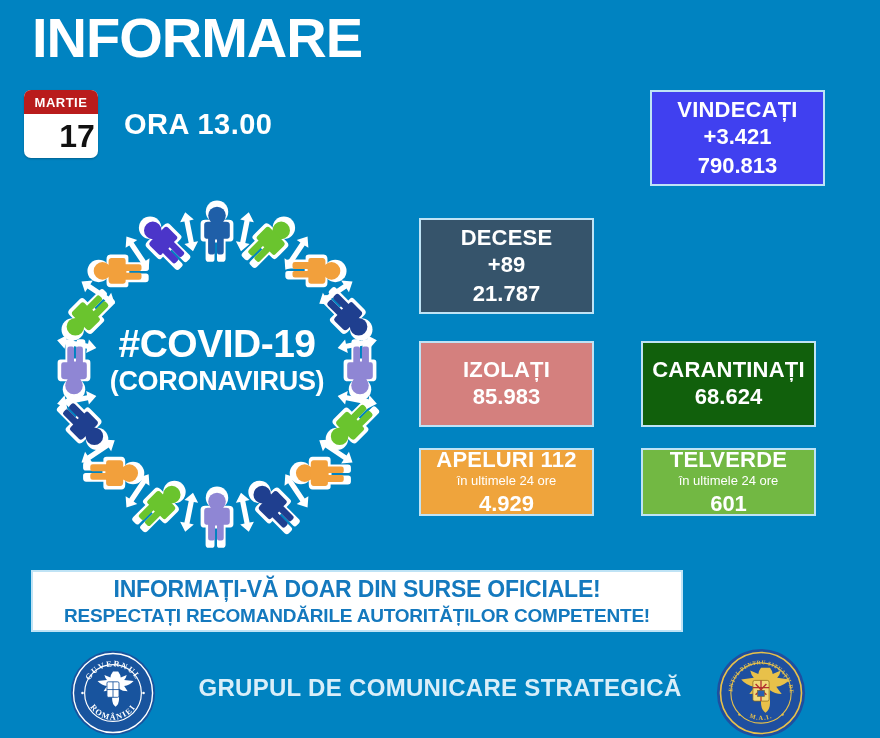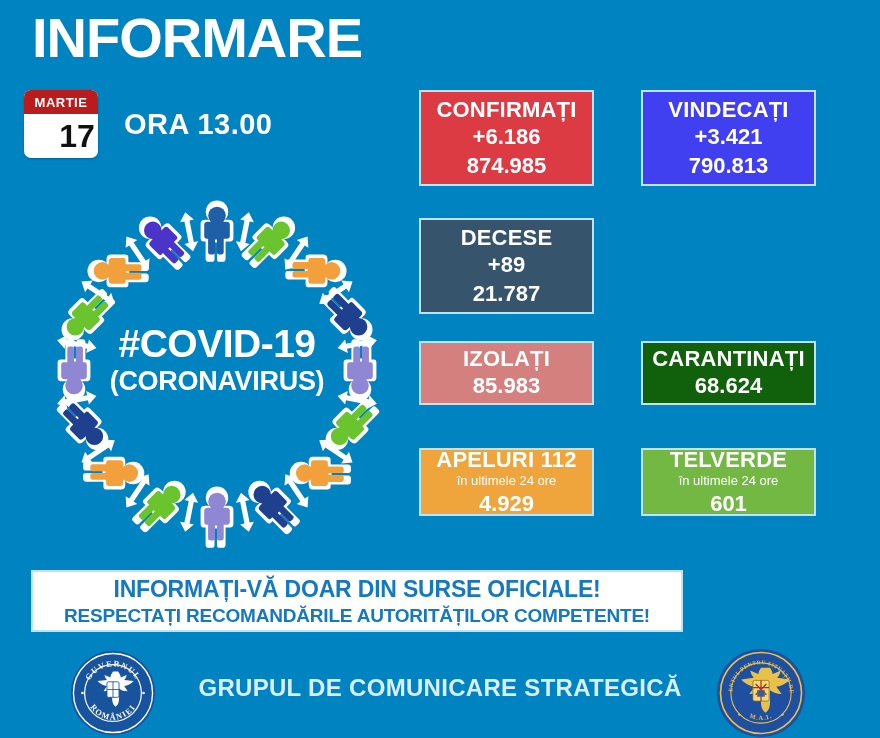--- a/index.html
+++ b/index.html
@@ -95,25 +95,25 @@
   .stat .s-label { font-size: 22px; font-weight: bold; line-height: 1.25; letter-spacing: .2px; }
   .stat .s-sub   { font-size: 13px; font-weight: normal; line-height: 1.3; }
   .stat .s-delta { font-size: 22px; font-weight: bold; line-height: 1.3; }
   .stat .s-total { font-size: 22px; font-weight: bold; line-height: 1.3; }
 
   
   .col-l { left: 419px; width: 175px; }
   .col-r { left: 641px; width: 175px; }
   .row-1 { top: 90px;  height: 96px; }
   .row-2 { top: 218px; height: 96px; }
-  .row-3 { top: 341px; height: 64px; }
+  .row-3 { top: 341px; height: 86px; }
   .row-4 { top: 448px; height: 68px; }
 
   .c-confirmati  { background: #dd3b44; }
-  .c-vindecati   { background: #4040f0; }
+  .c-vindecati   { background: #4040f0; margin-left: 9px; }
   .c-decese      { background: #36546b; }
   .c-teste       { background: #0d5693; }
   .c-izolati     { background: #d4807e; }
   .c-carantinati { background: #11600c; }
   .c-apeluri     { background: #efa43c; }
   .c-telverde    { background: #72b843; }
 
   
   #banner {
     position: absolute;
@@ -323,25 +323,20 @@
         </g>
       </g>
     </svg>
 
     <div id="covid-text">
       <div class="l1">#COVID-19</div>
       <div class="l2">(CORONAVIRUS)</div>
     </div>
   </div>
 
-  <div class="stat col-l row-1 c-confirmati">
-    <div class="s-label">CONFIRMAȚI</div>
-    <div class="s-delta">+6.186</div>
-    <div class="s-total">874.985</div>
-  </div>
 
   <div class="stat col-r row-1 c-vindecati">
     <div class="s-label">VINDECAȚI</div>
     <div class="s-delta">+3.421</div>
     <div class="s-total">790.813</div>
   </div>
 
   <div class="stat col-l row-2 c-decese">
     <div class="s-label">DECESE</div>
     <div class="s-delta">+89</div>

